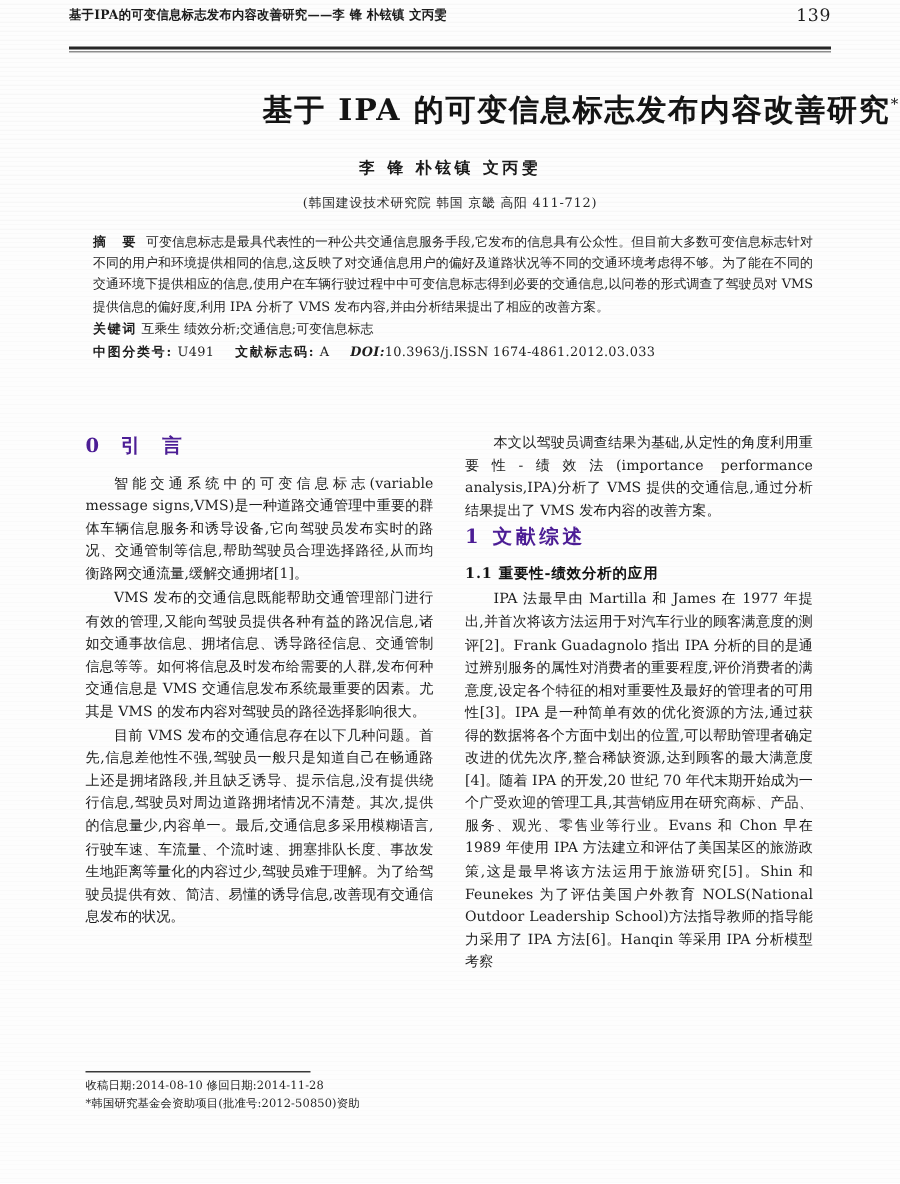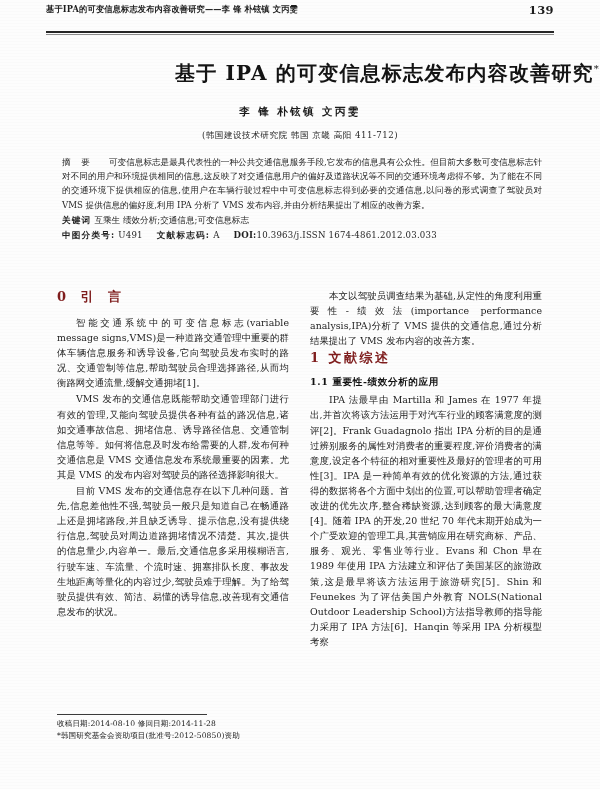--- a/index.html
+++ b/index.html
@@ -43,21 +43,21 @@
     white-space: nowrap;
     color: #1d1d1d;
     transform: scaleY(1.05);
     transform-origin: left top;
   }
   #page-number {
     position: absolute;
     right: 0;
     top: -1px;
     font-size: 11.5px;
-    font-weight: bold;
+    font-weight: normal;
     color: #1d1d1d;
     letter-spacing: 0.4px;
   }
   #head-rule {
     position: absolute;
     left: 46px;
     top: 31px;
     width: 508px;
     height: 2px;
     background: #262626;
@@ -115,54 +115,54 @@
     position: absolute;
     left: 62px;
     top: 155px;
     width: 480px;
     font-size: 8.6px;
     line-height: 14.2px;
     color: #1e1e1e;
     text-align: justify;
   }
   .ab-label {
-    font-weight: normal;
+    font-weight: bold;
     letter-spacing: 4px;
-    margin-right: 15px;
+    margin-right: 3px;
   }
   .ab-label-tight {
     font-weight: bold;
     letter-spacing: 1.2px;
     margin-right: 3px;
   }
   #abstract-text { text-indent: 0; }
   #keywords-line { margin-top: 1px; }
   #clc-line { margin-top: 1px; letter-spacing: 0.2px; }
   .clc-seg { margin-right: 14px; }
-  .doi-b { font-weight: bold; }
+  .doi-b { font-weight: bold; font-style: italic; }
 
   
   #col-left {
     position: absolute;
     left: 57px;
     top: 288px;
     width: 232px;
   }
   #col-right {
     position: absolute;
     left: 310px;
     top: 288px;
     width: 232px;
   }
   .sec-h1 {
     font-size: 13px;
     font-weight: bold;
     letter-spacing: 5px;
     margin: 0 0 9px 0;
-    color: #7f1d1d;
+    color: #4c1d95;
   }
   .sec-h1.tight { letter-spacing: 2.5px; }
   .sec-h2 {
     font-size: 9.6px;
     font-weight: bold;
     letter-spacing: 0.6px;
     margin: 6px 0 3px 0;
     color: #121212;
   }
   .para {

